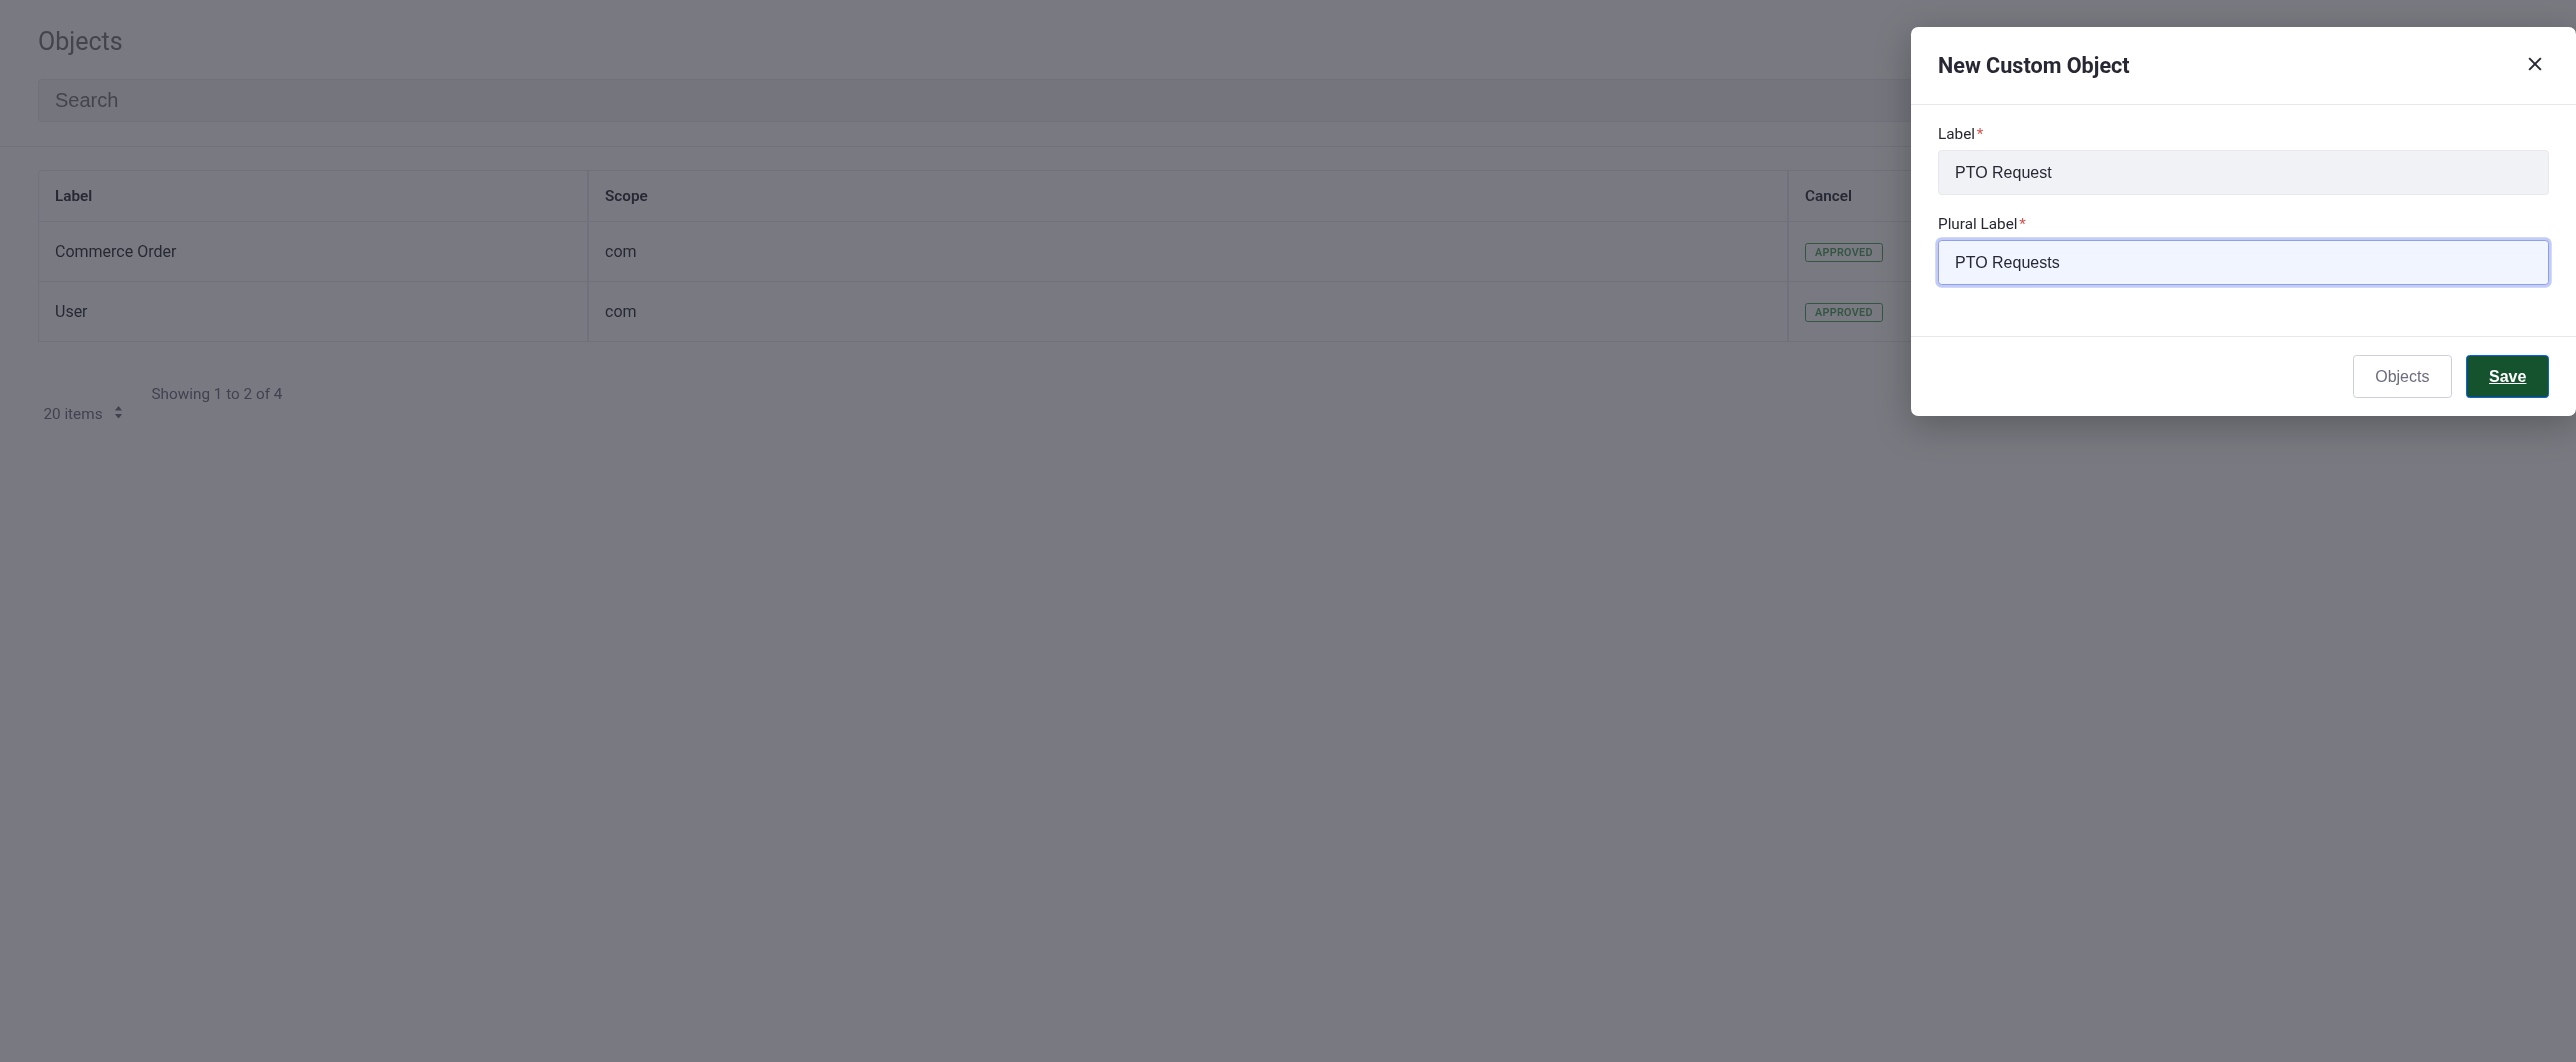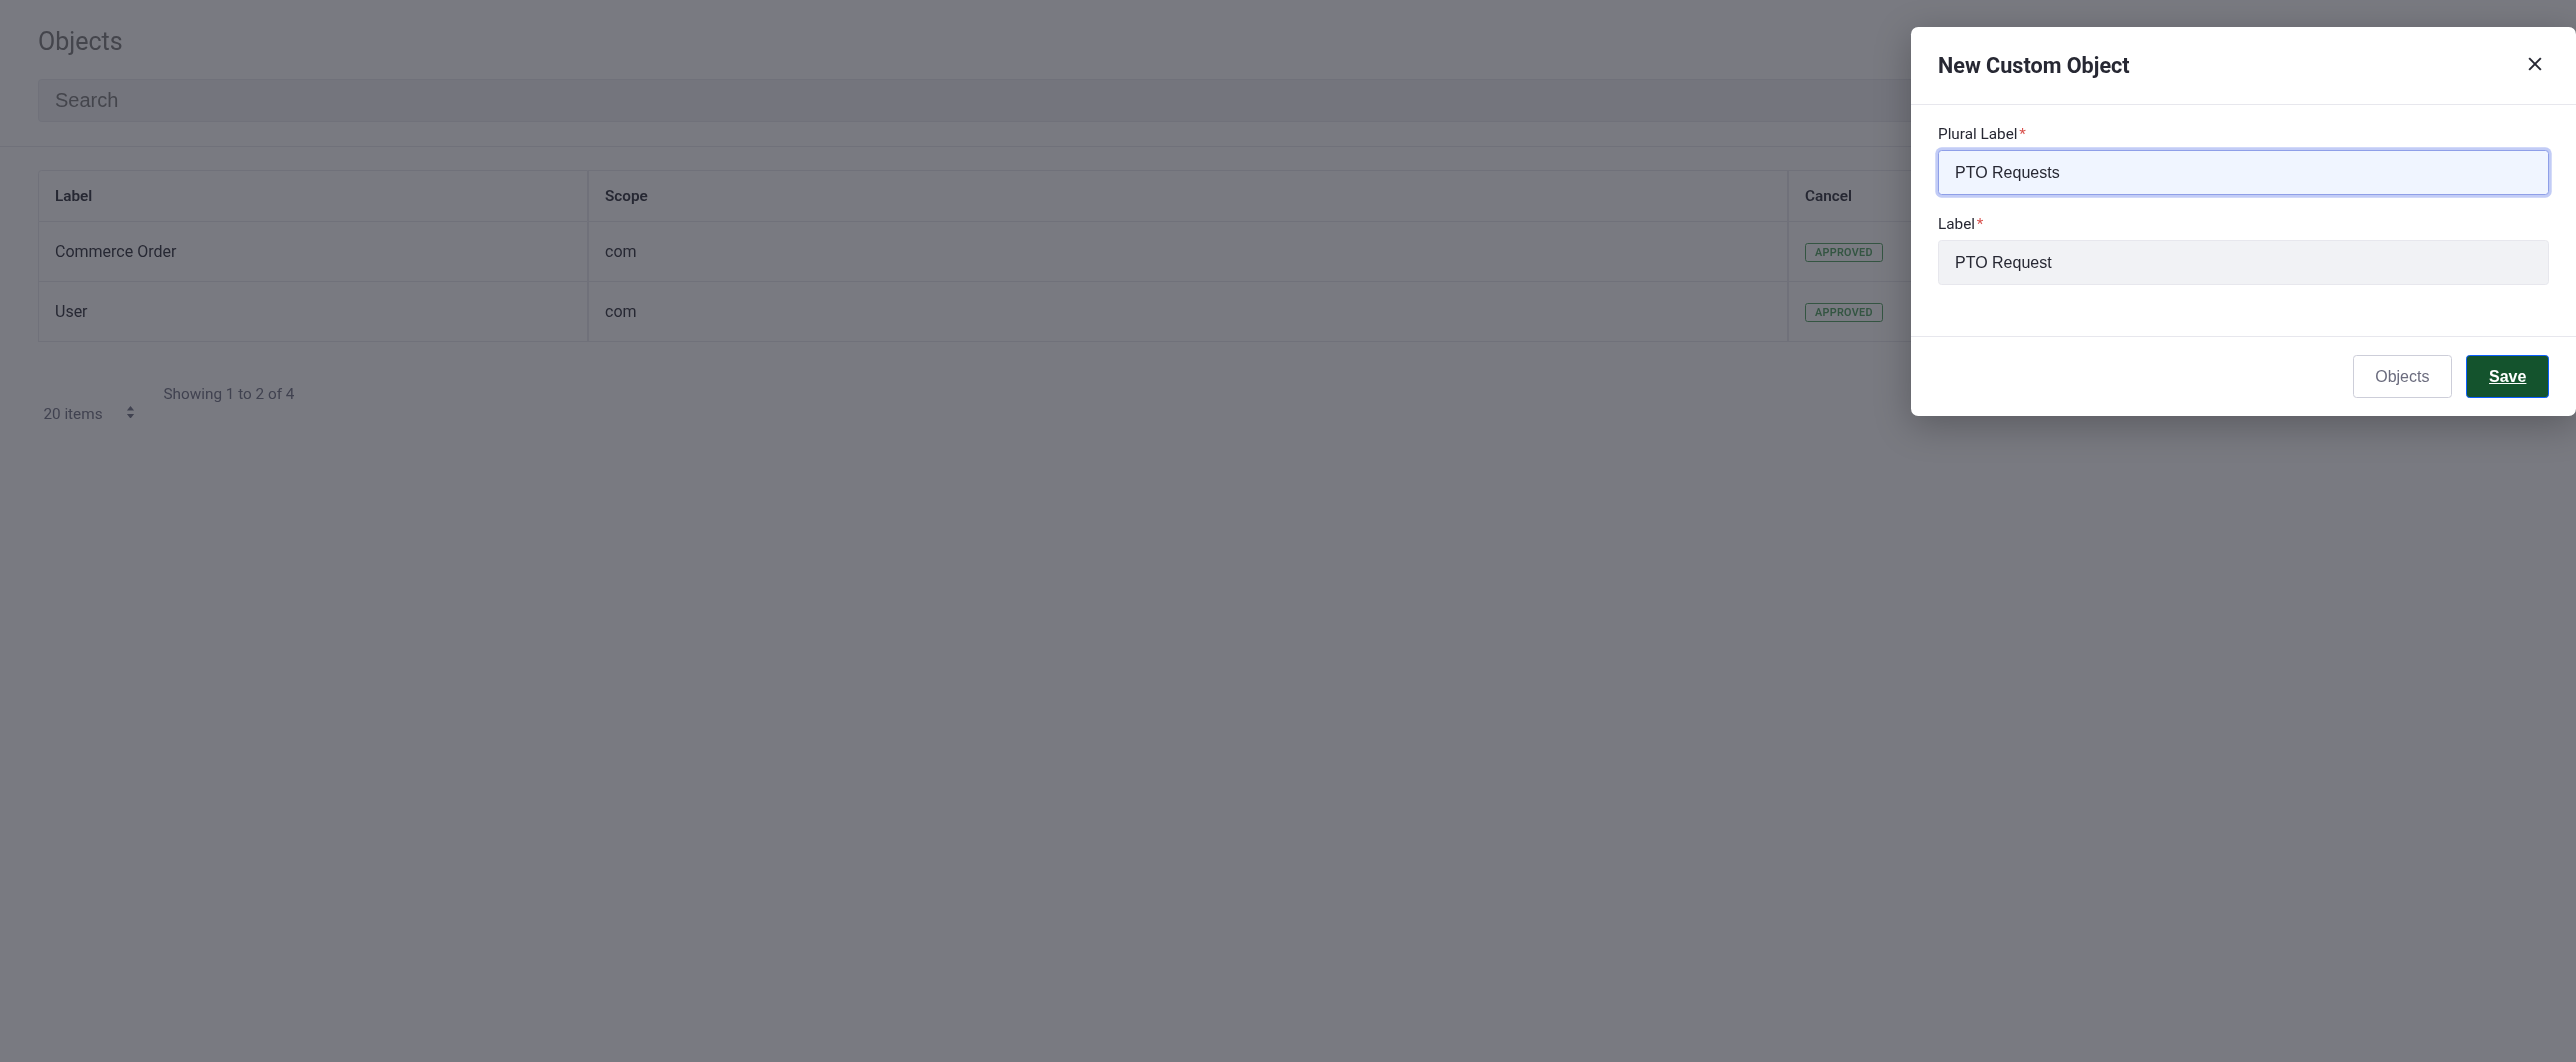--- a/index.html
+++ b/index.html
@@ -90,21 +90,21 @@
   .chevron-down {
     display: inline-block;
     margin-left: 5.4px;
   }
 
   .list-footer {
     display: flex; align-items: center; gap: 29px;
     padding: 23.4px 5.4px 36px;
     font-size: 15.3px; color: #6b6c7e;
   }
-  .items-count { display:flex; align-items:center; gap:23px; cursor: pointer; margin-top: 39px; }
+  .items-count { display:flex; align-items:center; gap:11px; cursor: pointer; margin-top: 39px; }
   .items-count .sort-icon { font-size: 10.8px; line-height: 1; }
   .pager {
     margin-left: auto; display: flex; align-items: center; gap: 9px;
   }
   .pager-btn {
     width: 27px; height: 27px; border: none; background: none;
     color: #a7a9bc; cursor: pointer; display:flex; align-items:center; justify-content:center;
   }
   .pager-page {
     width: 31px; height: 31px; border: 0.9px solid #cdced9; border-radius: 3.6px;
@@ -305,32 +305,32 @@
         <svg width="20" height="20" viewBox="0 0 24 24" fill="none" stroke="#272833" stroke-width="2.4">
           <line x1="5" y1="5" x2="19" y2="19"></line>
             <line x1="19" y1="5" x2="5" y2="19"></line>
         </svg>
       </button>
     </div>
 
     <div class="modal-body">
       <div class="field">
         <label>
+          <span>Label</span><span class="req">*</span>
+        </label>
+        <input type="text" value="PTO Request" style="">
+      </div>
+
+      <div class="field">
+        <label>
           <span>Plural Label</span><span class="req">*</span>
         </label>
         <input type="text" class="focused" value="PTO Requests" style="">
       </div>
 
-      <div class="field">
-        <label>
-          <span>Label</span><span class="req">*</span>
-        </label>
-        <input type="text" value="PTO Request" style="">
-      </div>
-
     </div>
 
     <div class="modal-footer">
       <button class="btn btn-secondary">Objects</button>
       <button class="btn btn-primary">Save</button>
     </div>
   </div>
 </div>
 
 

